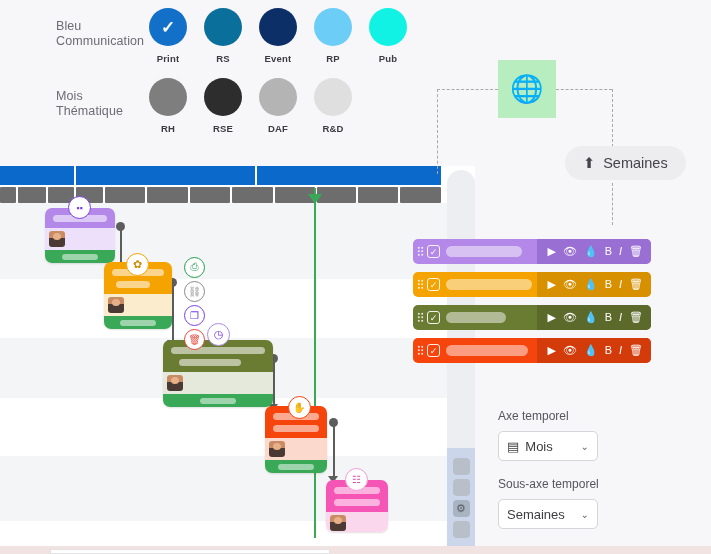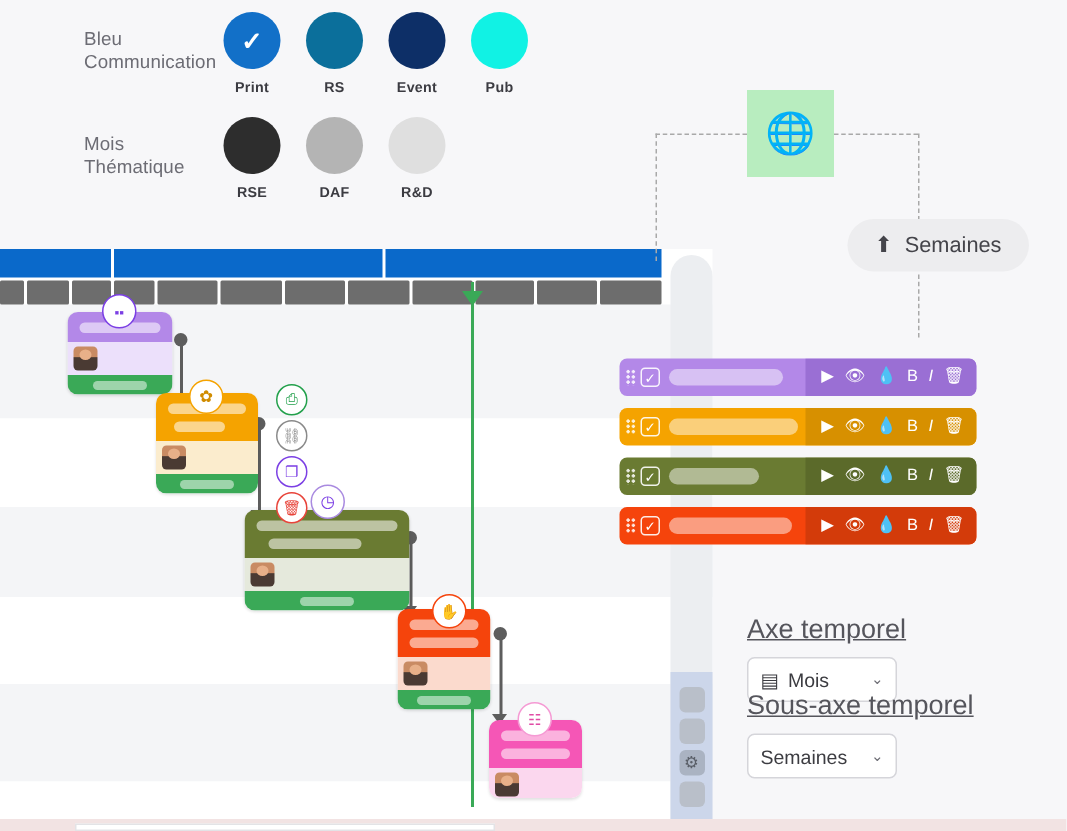--- a/index.html
+++ b/index.html
@@ -141,21 +141,21 @@
     font-size: 27px; color: #2eaa46; cursor: pointer;
   }
   .partage {
     position: absolute; left: 565px; top: 146px; padding: 9px 18px;
     background: #ededef; border-radius: 20px; font-size: 14.5px; color: #44444a;
     display: flex; align-items: center; gap: 8px; cursor: pointer;
   }
 
   
   .ctrl { position: absolute; }
-  .ctrl .lbl { font-size: 18px; color: #55555c; margin-bottom: 8px; text-decoration: underline; }
+  .ctrl .lbl { font-size: 12px; color: #55555c; margin-bottom: 8px; }
   .select {
     width: 100px; height: 30px; border: 1px solid #d5d5da; border-radius: 5px;
     background: #fff; display: flex; align-items: center; gap: 6px;
     padding: 0 8px; font-size: 13px; color: #3c3c41; cursor: pointer;
   }
   .select .chev { margin-left: auto; color: #6a6a72; font-size: 10px; }
 
   .bottom-strip { position: absolute; left: 0; top: 546px; width: 711px; height: 8px; background: #f2e3e3; }
   .bottom-card { position: absolute; left: 50px; top: 549px; width: 280px; height: 5px; background: #fff; border: 1px solid #e3e3e6; }
 </style>
@@ -180,32 +180,40 @@
         </div>
         <div class="sw-wrap">
           <div class="sw" style="background:#0b6f9b"></div>
           <div class="sw-name">RS</div>
         </div>
         <div class="sw-wrap">
           <div class="sw" style="background:#0d2f67"></div>
           <div class="sw-name">Event</div>
         </div>
         <div class="sw-wrap">
+          <div class="sw" style="background:#6ccdf7"></div>
+          <div class="sw-name">RP</div>
+        </div>
+        <div class="sw-wrap">
           <div class="sw" style="background:#11f2e4"></div>
           <div class="sw-name">Pub</div>
         </div>
       </div>
     </div>
 
     <div class="pal-row r2">
       <div class="pal-label">
         <div>Mois</div>
         <div>Thématique</div>
       </div>
       <div class="swatches">
+        <div class="sw-wrap">
+          <div class="sw" style="background:#7e7e7e"></div>
+          <div class="sw-name">RH</div>
+        </div>
         <div class="sw-wrap">
           <div class="sw" style="background:#2d2d2d"></div>
           <div class="sw-name">RSE</div>
         </div>
         <div class="sw-wrap">
           <div class="sw" style="background:#b4b4b4"></div>
           <div class="sw-name">DAF</div>
         </div>
         <div class="sw-wrap">
           <div class="sw" style="background:#dfdfdf"></div>
@@ -438,21 +446,21 @@
 
   <div class="ctrl" style="left:498px;top:409px">
     <div class="lbl">Axe temporel</div>
     <div class="select">
       <span>▤</span>
       <span>Mois</span>
       <span class="chev">⌄</span>
     </div>
   </div>
 
-  <div class="ctrl" style="left:498px;top:460px">
+  <div class="ctrl" style="left:498px;top:477px">
     <div class="lbl">Sous-axe temporel</div>
     <div class="select">
       <span>Semaines</span>
       <span class="chev">⌄</span>
     </div>
   </div>
 
   <div class="bottom-strip"></div>
   <div class="bottom-card"></div>
 

